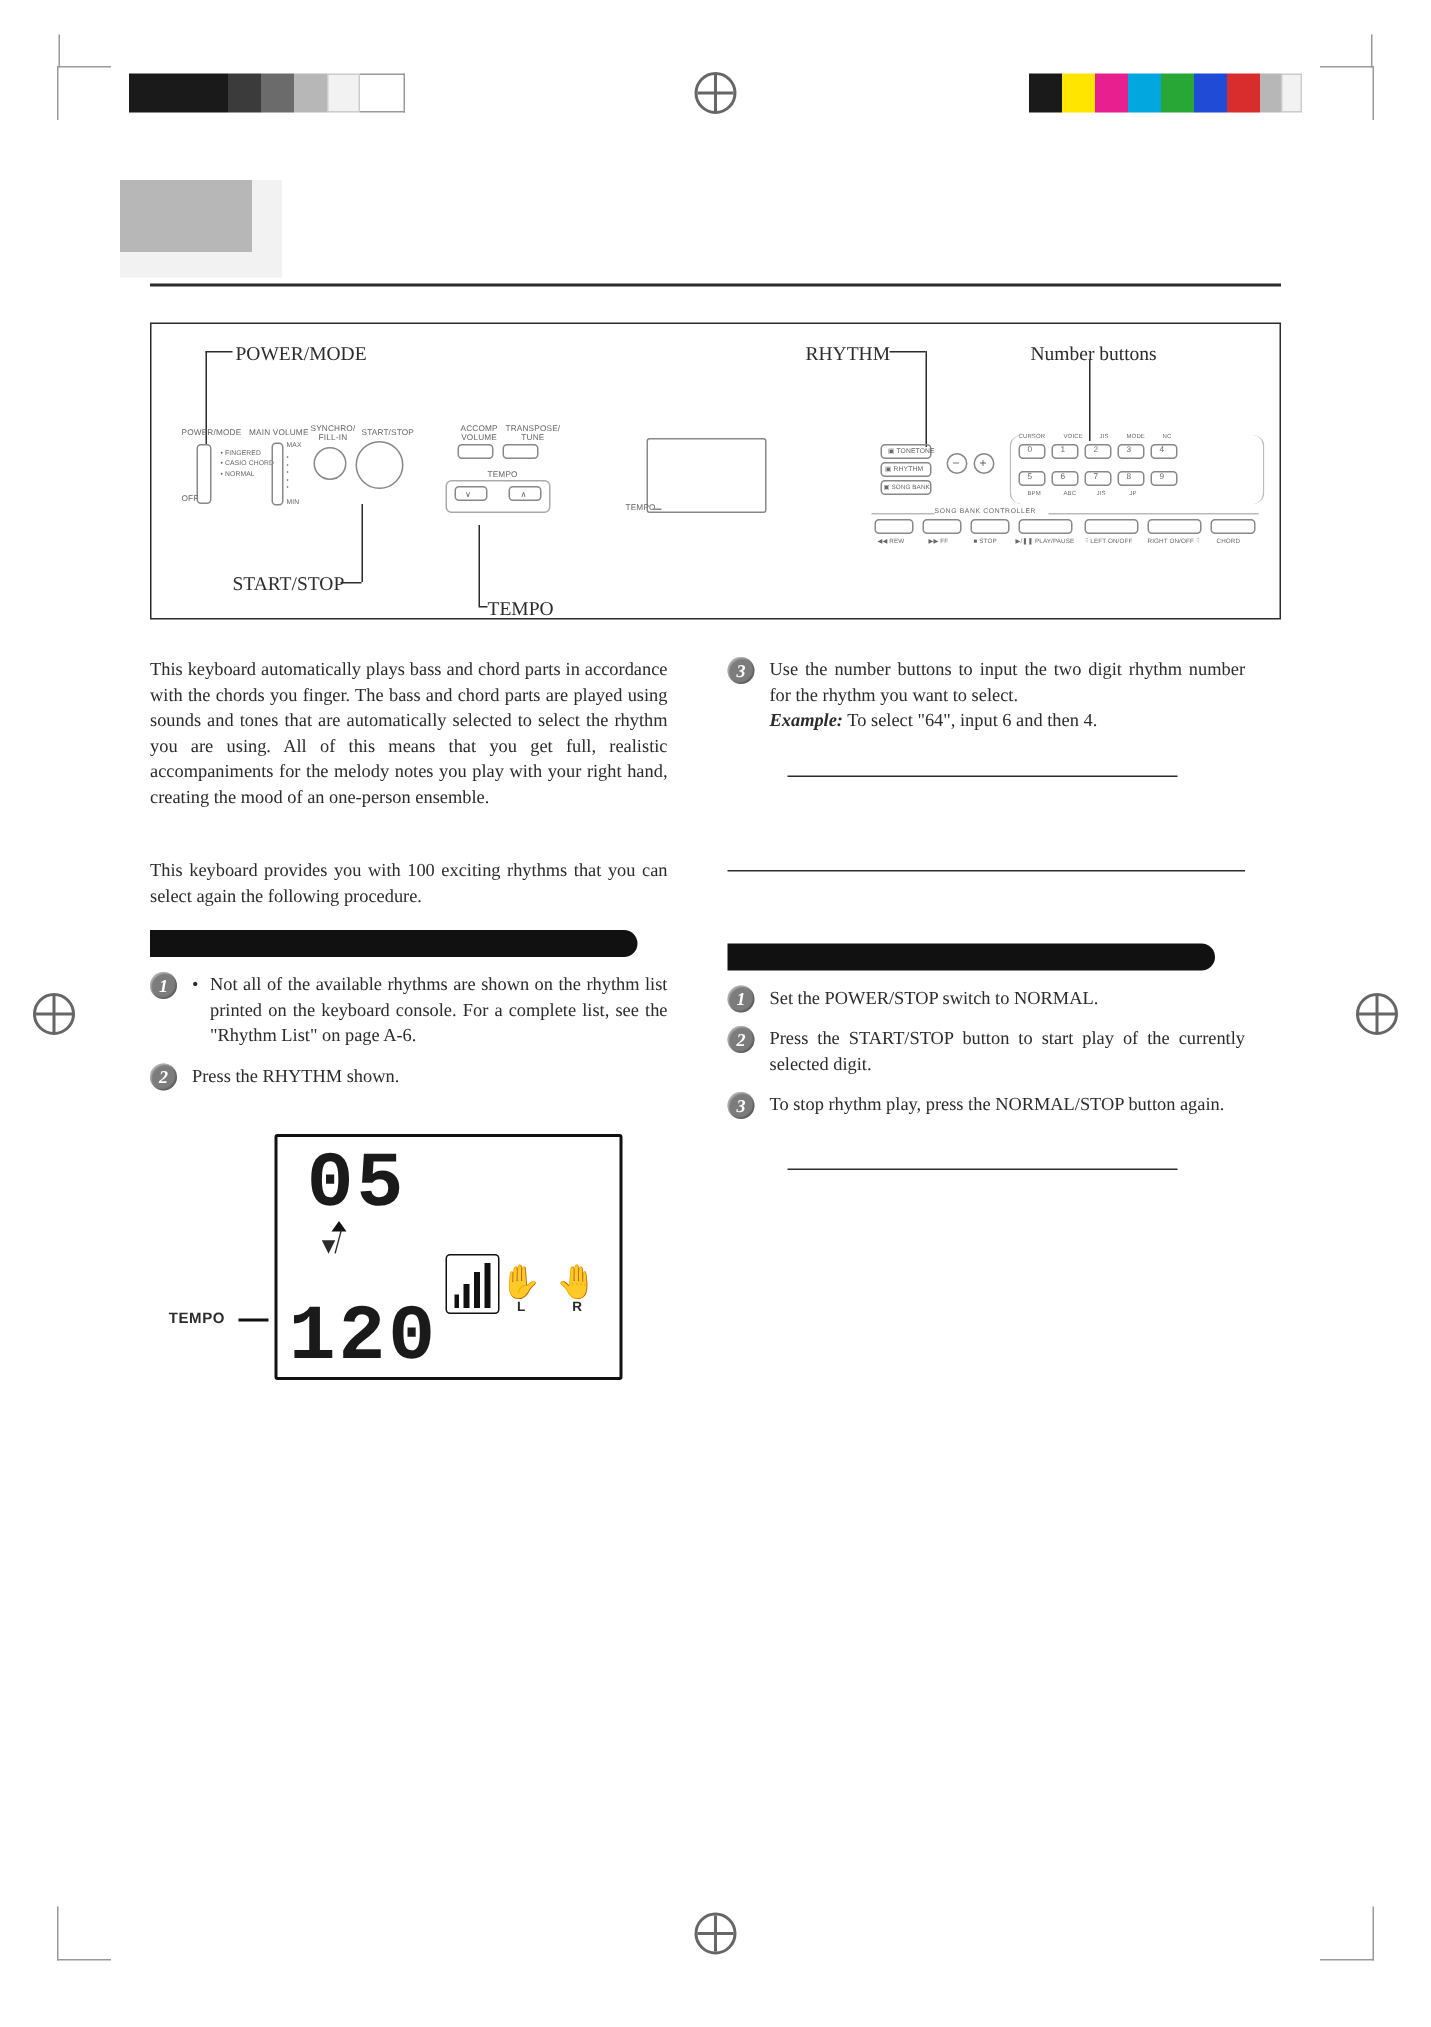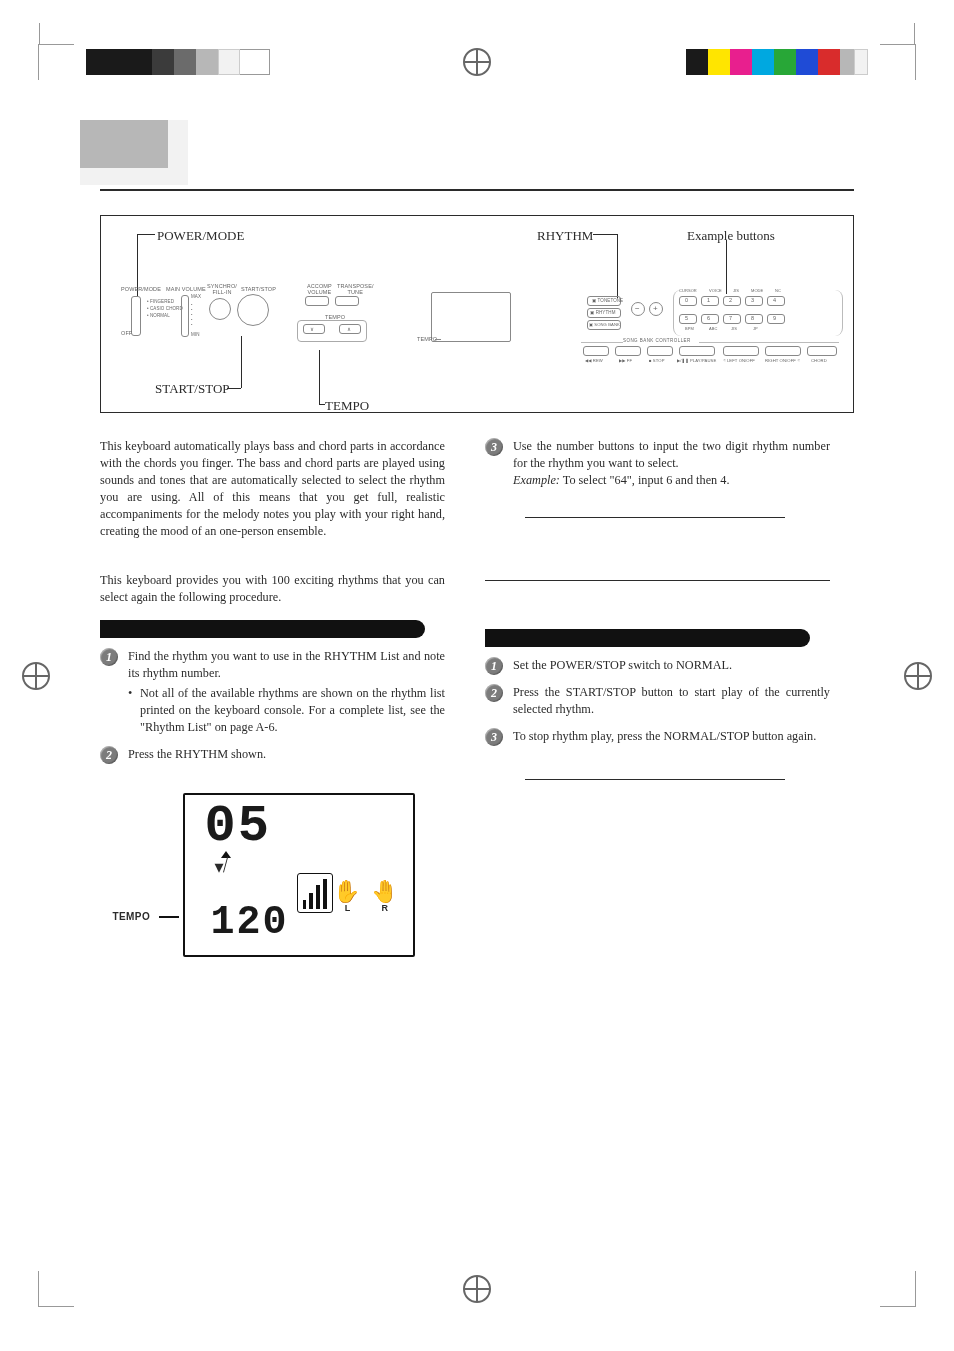--- a/index.html
+++ b/index.html
@@ -78,32 +78,32 @@
   ol.steps ul { list-style:none; margin-top:3px; }
   ol.steps ul li { position:relative; padding-left:12px; }
   ol.steps ul li::before { content:"•"; position:absolute; left:0; top:0; }
 
   .display-illus { position:relative; margin:22px auto 0 auto; width:308px; height:180px; }
   .display-illus .tempo-label { position:absolute; left:-6px; top:126px; font: 700 10px Arial,sans-serif; letter-spacing:.04em; }
   .display-illus .tempo-lead { position:absolute; left:40px; top:131px; width:20px; height:2px; background:#111; }
   .display-illus .lcd { position:absolute; left:64px; top:8px; width:232px; height:164px; border:2px solid #111; border-radius:2px; }
   .seg { font-family: "Courier New", monospace; font-weight:700; color:#1a1a1a; letter-spacing:2px; }
   .seg-big { position:absolute; left:20px; top:6px; font-size:52px; line-height:1; }
-  .seg-mid { position:absolute; left:26px; top:108px; font-size:40px; line-height:1; }
+  .seg-mid { position:absolute; left:8px; top:108px; font-size:52px; line-height:1; }
   .m-icon { position:absolute; left:30px; top:64px; font-size:18px; }
   .arrow-up { position:absolute; left:36px; top:56px; width:0;height:0;border-left:5px solid transparent;border-right:5px solid transparent;border-bottom:7px solid #111; }
   .bars { position:absolute; left:118px; top:84px; width:24px; height:30px; display:flex; align-items:flex-end; gap:3px; }
   .bars span{ width:4px; background:#111; }
   .bars span:nth-child(1){height:30%;} .bars span:nth-child(2){height:55%;} .bars span:nth-child(3){height:80%;} .bars span:nth-child(4){height:100%;}
   .bars-frame{ position:absolute; left:112px; top:78px; width:36px; height:40px; border:1.5px solid #111; border-radius:3px;}
   .hands { position:absolute; right:14px; top:86px; font-size:14px; display:flex; gap:10px; align-items:flex-end;}
   .hand { display:flex; flex-direction:column; align-items:center; font: 700 9px Arial,sans-serif;}
   .hand .g{ font-size:22px; line-height:1; }
 
-  em { font-style: italic; }
+  em { font-style: italic; font-weight: bold; }
 
 </style>
 </head>
 <body>
 
 <div class="page">
 
   <div class="printer-strip">
     <div class="crop-tl"></div>
     <div class="crop-tr"></div>
@@ -138,21 +138,21 @@
   <div class="panel-box">
 
     <span class="panel-label" style="top:12px; left:56px;">POWER/MODE</span>
     <div class="lead leadH" style="top:18px; left:36px; width:18px;"></div>
     <div class="lead leadV" style="top:18px; left:36px; height:62px;"></div>
 
     <span class="panel-label" style="top:12px; left:436px;">RHYTHM</span>
     <div class="lead leadH" style="top:18px; left:492px; width:24px;"></div>
     <div class="lead leadV" style="top:18px; left:516px; height:64px;"></div>
 
-    <span class="panel-label" style="top:12px; left:586px;">Example buttons</span>
+    <span class="panel-label" style="top:12px; left:586px;">Number buttons</span>
     <div class="lead leadV" style="top:24px; left:625px; height:54px;"></div>
 
     <span class="panel-label" style="top:165px; left:54px;">START/STOP</span>
     <div class="lead leadH" style="top:172px; left:126px; width:14px;"></div>
     <div class="lead leadV" style="top:120px; left:140px; height:52px;"></div>
 
     <span class="panel-label" style="top:182px; left:224px;">TEMPO</span>
     <div class="lead leadV" style="top:134px; left:218px; height:54px;"></div>
     <div class="lead leadH" style="top:188px; left:218px; width:6px;"></div>
 
@@ -264,21 +264,20 @@
   <div class="col col-left">
     <p>This keyboard automatically plays bass and chord parts in accordance with the chords you finger. The bass and chord parts are played using sounds and tones that are automatically selected to select the rhythm you are using. All of this means that you get full, realistic accompaniments for the melody notes you play with your right hand, creating the mood of an one-person ensemble.</p>
 
     <div style="height:32px;"></div>
     <p>This keyboard provides you with 100 exciting rhythms that you can select again the following procedure.</p>
 
     <span class="black-strip black-strip-2"></span>
 
     <ol class="steps">
       <li>
-        <span>Find the rhythm you want to use in the RHYTHM List and note its rhythm number.</span>
         <ul>
             <li>Not all of the available rhythms are shown on the rhythm list printed on the keyboard console. For a complete list, see the "Rhythm List" on page A-6.</li>
           </ul>
       </li>
       <li>Press the RHYTHM shown.</li>
     </ol>
 
     <div class="display-illus">
       <span class="tempo-label">TEMPO</span>
       <div class="tempo-lead"></div>
@@ -318,21 +317,21 @@
 
     <hr class="short-rule" style="margin-top:28px;">
 
     <hr class="section-rule" style="margin-top:62px; margin-bottom:48px;">
 
 
     <span class="black-strip" style="width:325px;"></span>
 
     <ol class="steps">
       <li>Set the POWER/STOP switch to NORMAL.</li>
-      <li>Press the START/STOP button to start play of the currently selected rhythm.</li>
+      <li>Press the START/STOP button to start play of the currently selected digit.</li>
       <li>To stop rhythm play, press the NORMAL/STOP button again.</li>
     </ol>
 
     <hr class="short-rule" style="margin-top:34px;">
   </div>
 
   <div class="crop-bl"></div>
   <div class="crop-br"></div>
   <div class="reg-mark reg-bottom"></div>
   <div class="reg-mark reg-side reg-left"></div>

